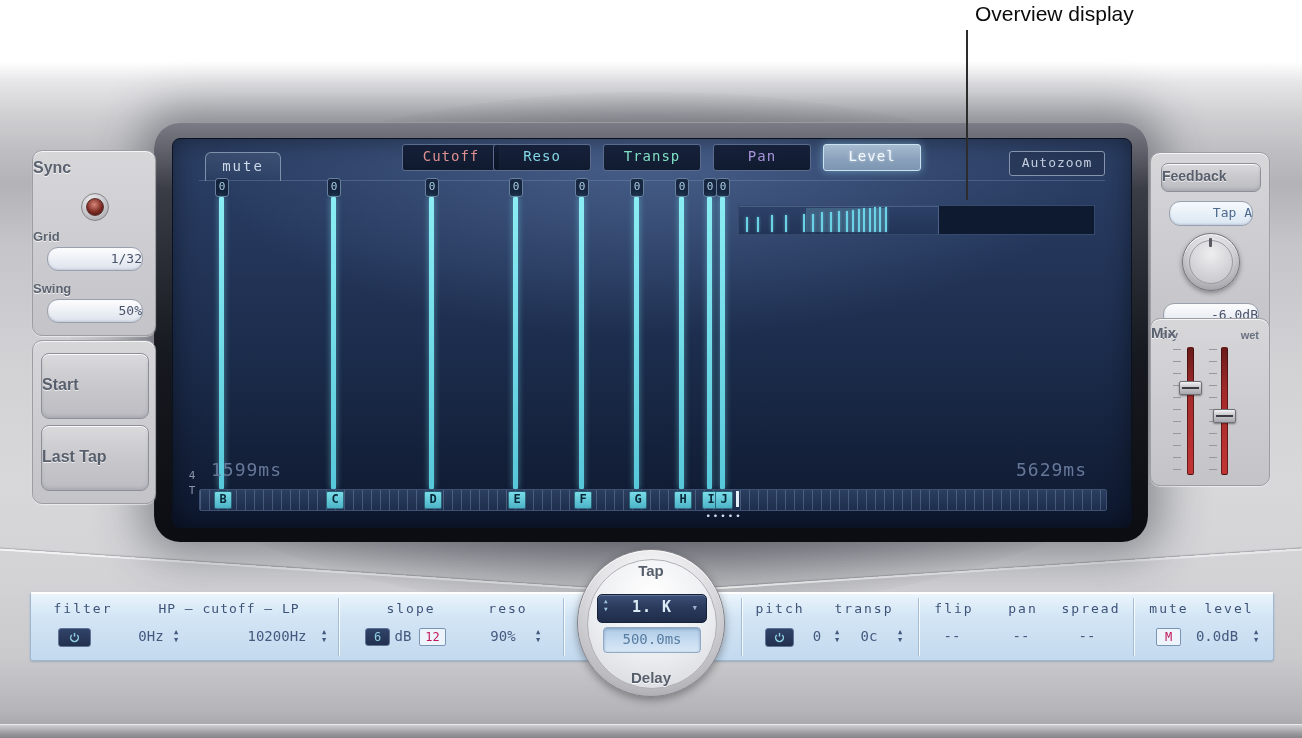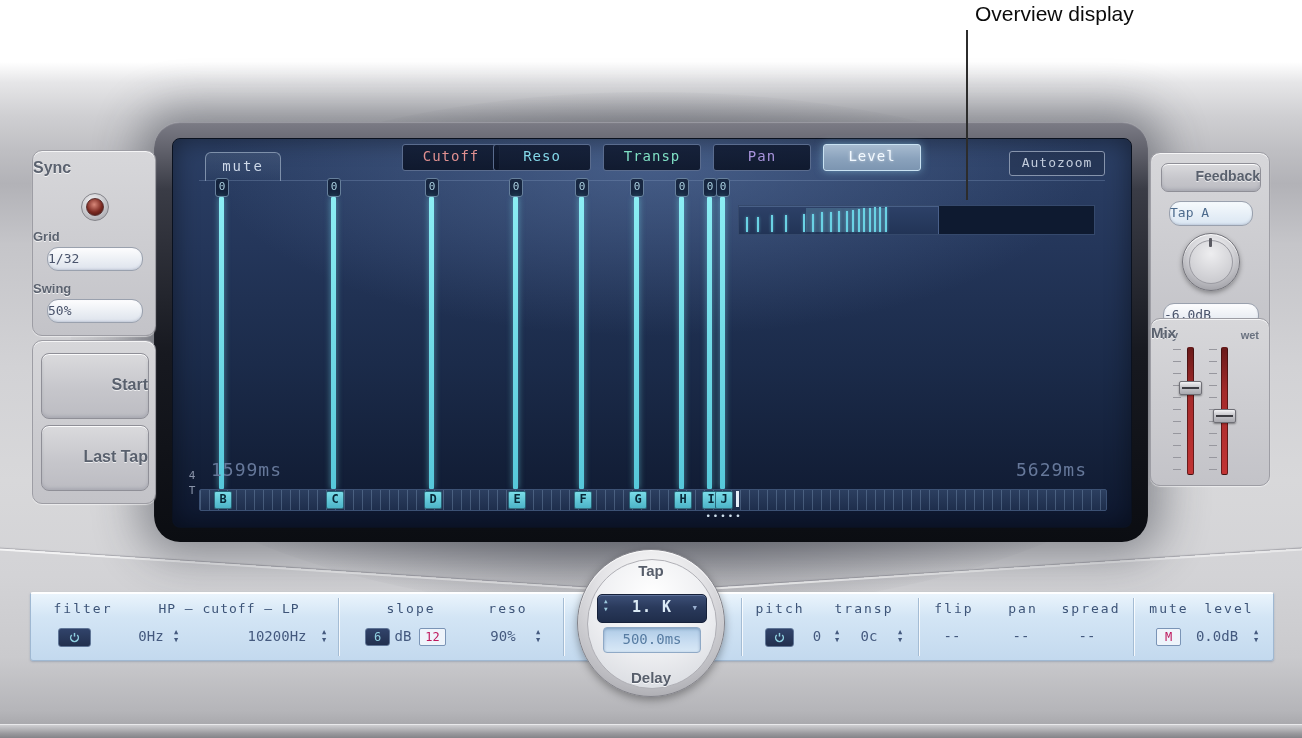--- a/index.html
+++ b/index.html
@@ -54,24 +54,24 @@
   .ov-bright{position:absolute;left:19%;width:22%;top:8%;height:84%;background:rgba(140,212,232,.22)}
   .ov-tick{position:absolute;bottom:2px;width:2px;background:#6ad2e4;box-shadow:0 0 3px rgba(110,215,235,.6)}
   .beat-ind{left:12px;top:330px;width:14px;color:#8a94aa;font-size:11px;line-height:1.35;text-align:center}
   .dots{left:516px;top:372px;width:70px;text-align:center;color:#d0e0ee;font-size:9px;letter-spacing:2px}
 
   
   .grp{border-radius:10px;border:1px solid #9d9da4;background:linear-gradient(180deg,#d7d7da,#c3c3c8);
     box-shadow:inset 0 1px 0 rgba(255,255,255,.75),0 1px 1px rgba(255,255,255,.55)}
   .glabel{font-weight:bold;color:#5b626f;text-shadow:0 1px 0 rgba(255,255,255,.8);text-align:left;width:100%}
   .pill{border-radius:11px;background:linear-gradient(180deg,#fdfdfe,#dde3ec);border:1px solid #9aa1ae;
-    box-shadow:inset 0 -1px 2px rgba(110,125,150,.25);text-align:left;font-size:13px;color:#49536b;cursor:pointer}
+    box-shadow:inset 0 -1px 2px rgba(110,125,150,.25);text-align:right;font-size:13px;color:#49536b;cursor:pointer}
   .mbtn{border-radius:8px;border:1px solid #8f8f97;background:linear-gradient(180deg,#dadadd,#c6c6cb 55%,#bcbcc2);
     box-shadow:inset 0 1px 0 rgba(255,255,255,.9),inset 0 -2px 3px rgba(110,115,130,.25);
-    font-weight:bold;color:#59606d;text-align:right;text-shadow:0 1px 0 rgba(255,255,255,.7);cursor:pointer}
+    font-weight:bold;color:#59606d;text-align:left;text-shadow:0 1px 0 rgba(255,255,255,.7);cursor:pointer}
   .led-outer{left:48px;top:42px;width:26px;height:26px;border-radius:50%;border:1px solid #84848a;
     background:radial-gradient(circle at 40% 30%,#f4f4f6,#b8b8bd 70%,#96969c);cursor:pointer}
   .led-inner{position:absolute;left:4px;top:4px;width:16px;height:16px;border-radius:50%;
     background:radial-gradient(circle at 45% 35%,#d8887a,#7c2a22 55%,#3a0e0a);border:1px solid #5a3030}
   .knob{left:31px;top:80px;width:56px;height:56px;border-radius:50%;border:1px solid #75757c;
     background:radial-gradient(circle at 50% 32%,#fbfbfc,#d4d4d8 45%,#a8a8ae 78%,#8e8e94);
     box-shadow:0 2px 5px rgba(0,0,0,.35),inset 0 1px 1px #fff;cursor:pointer}
   .knob-in{position:absolute;left:6px;top:6px;width:42px;height:42px;border-radius:50%;border:1px solid #9b9ba2;
     background:radial-gradient(circle at 50% 30%,#eeeef0,#c2c2c7)}
   .knob-ind{position:absolute;left:26px;top:4px;width:3px;height:9px;background:#5a5a62;border-radius:1px}

